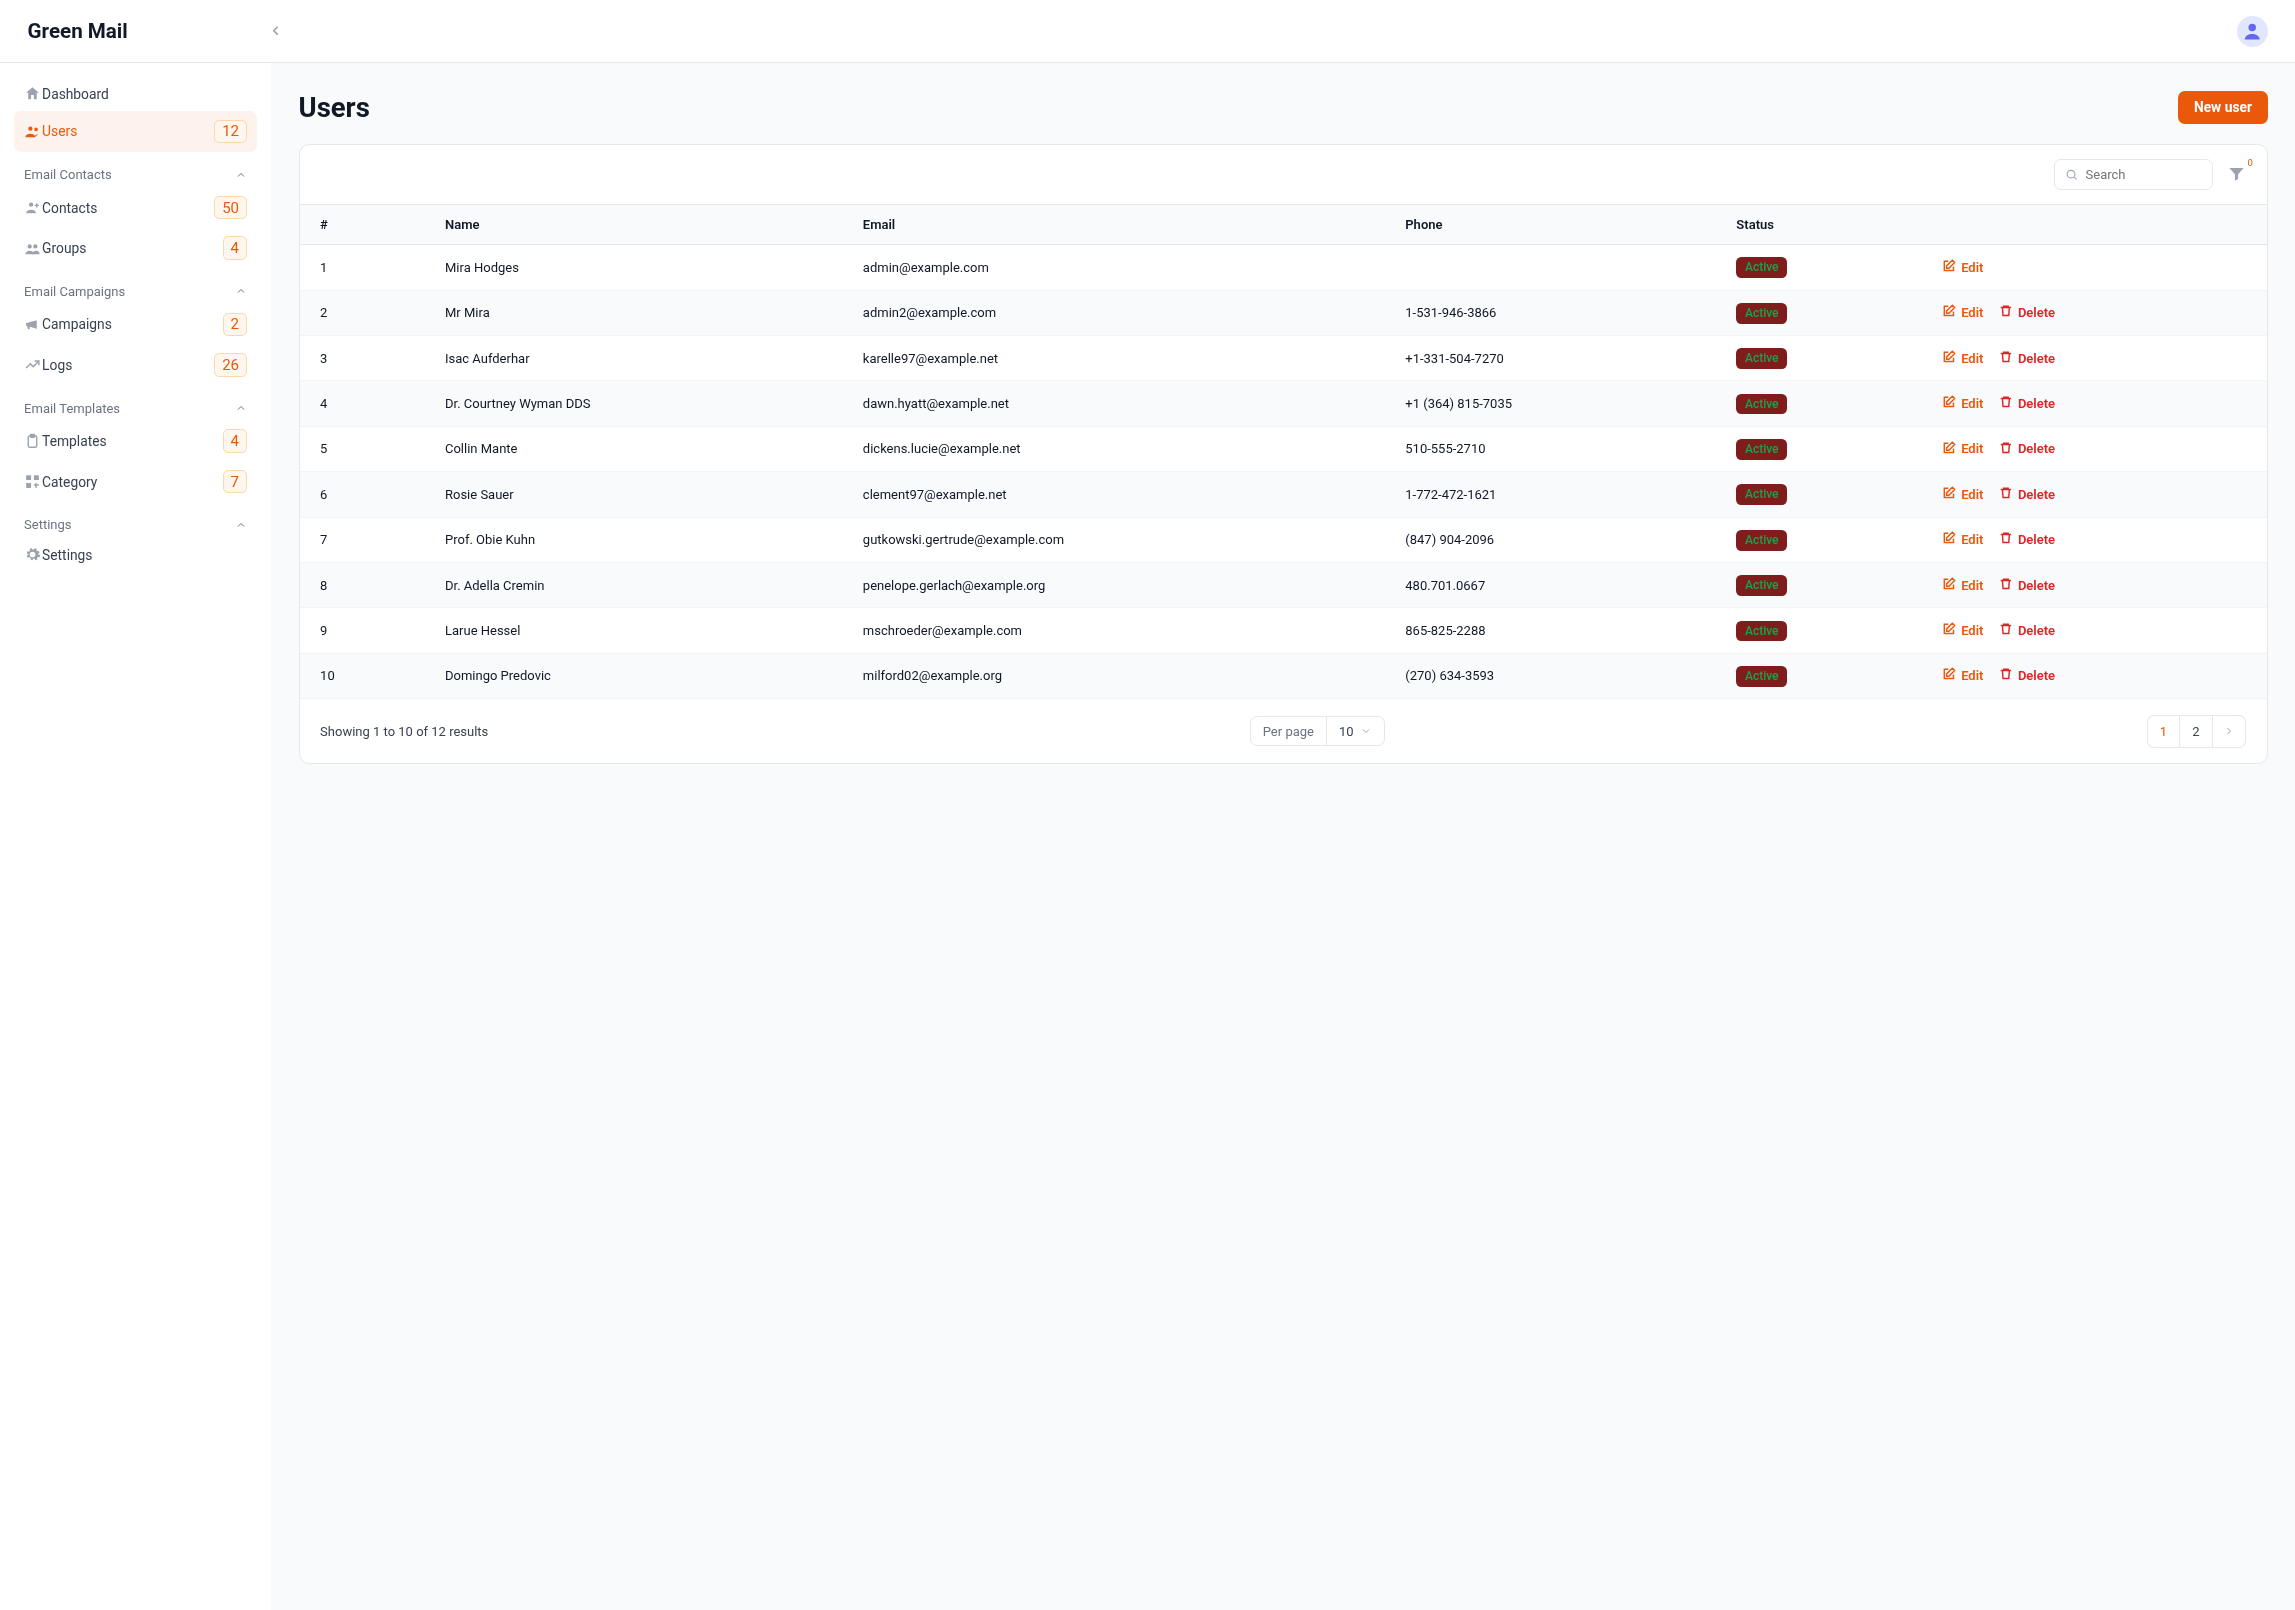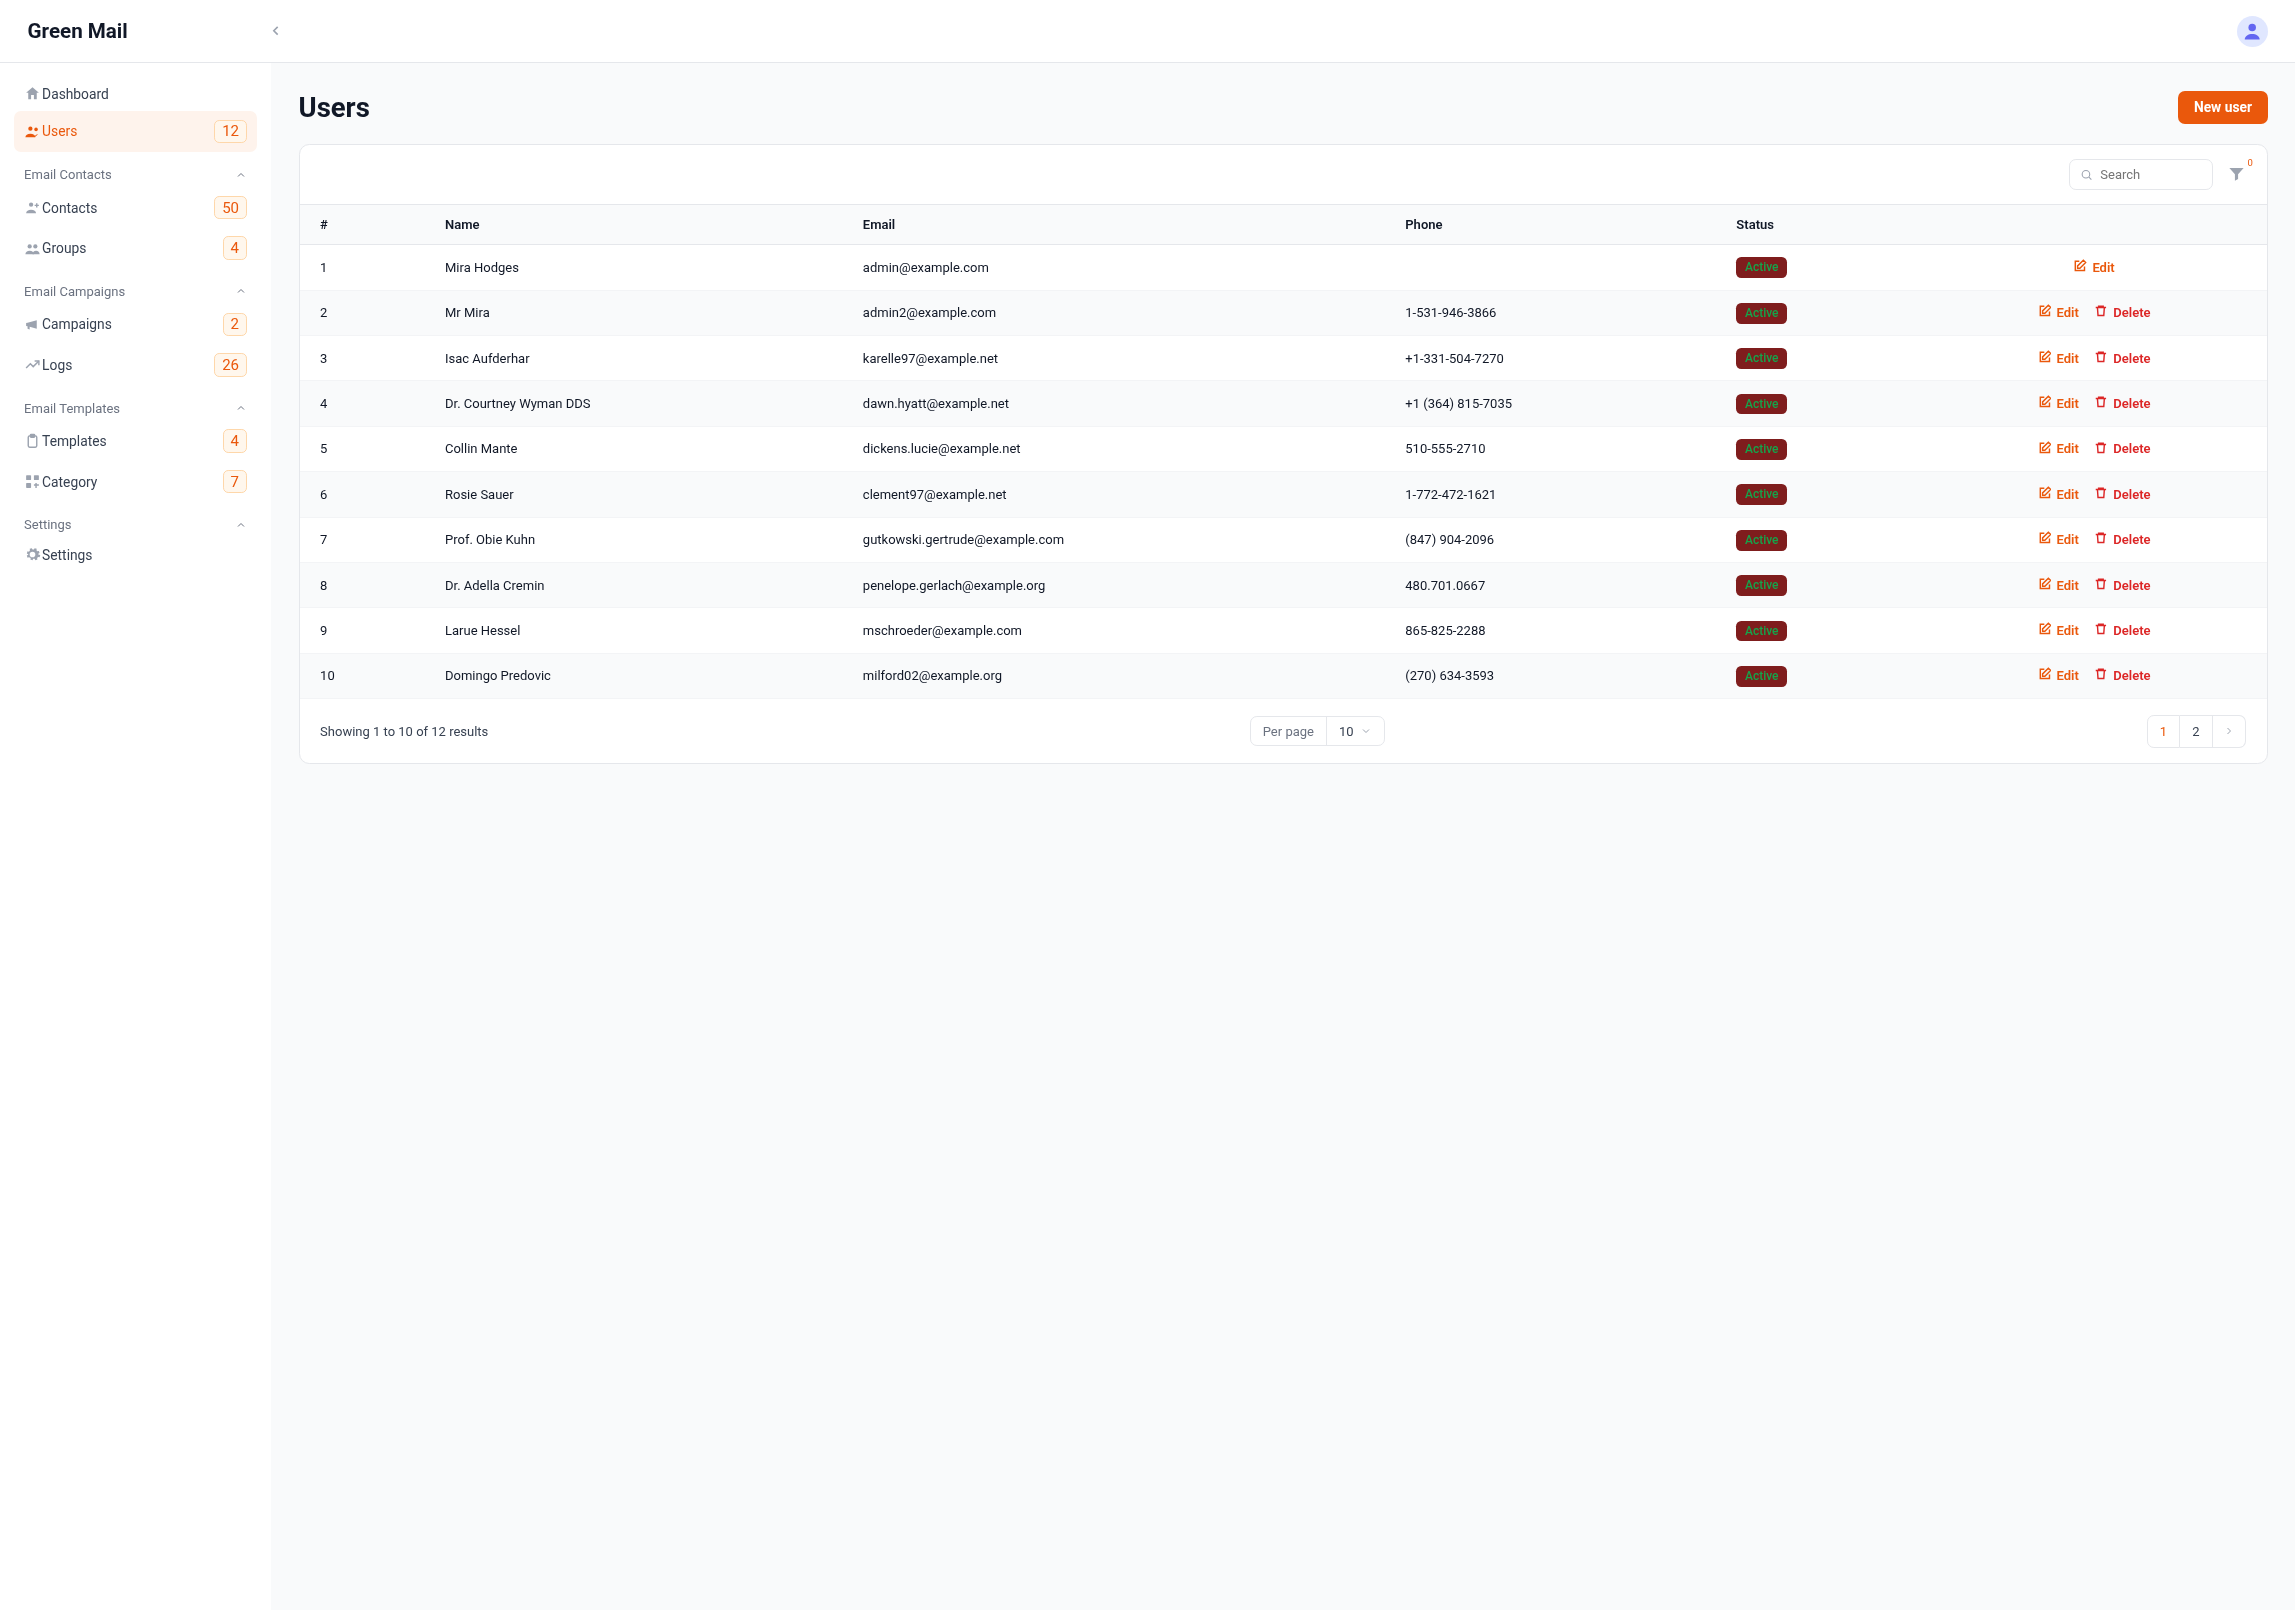--- a/index.html
+++ b/index.html
@@ -19,31 +19,31 @@
 .nav-item .icon{width:17px;height:17px;color:#9ca3af;display:flex;align-items:center;justify-content:center}
 .nav-item.active .icon{color:#ea580c}
 .nav-item .label{font-size:13.8px}
 .badge{font-size:15px;padding:1.7px 6.9px;border-radius:5.2px;border:0.9px solid #fed7aa;color:#ea580c;background:#fff7ed;min-width:24px;text-align:center}
 .section-title{display:flex;align-items:center;justify-content:space-between;color:#6b7280;font-size:13px;padding:15.5px 10.3px 5.2px;cursor:pointer}
 .page-head{display:flex;align-items:center;justify-content:space-between;margin-bottom:20.6px}
 .page-title{font-size:27.5px;font-weight:700}
 .btn-primary{background:#ea580c;color:#fff;border:none;padding:8.6px 15.5px;border-radius:6.9px;font-size:13.8px;font-weight:700;cursor:pointer}
 .card{background:#fff;border:0.9px solid #e5e7eb;border-radius:10.3px;overflow:hidden}
 .table-toolbar{display:flex;justify-content:flex-end;align-items:center;padding:13.8px 20.6px;gap:13.8px}
-.search-wrap{display:flex;align-items:center;border:0.9px solid #e5e7eb;border-radius:6.9px;padding:6.9px 10.3px;width:144px;color:#9ca3af}
+.search-wrap{display:flex;align-items:center;border:0.9px solid #e5e7eb;border-radius:6.9px;padding:6.9px 10.3px;width:159px;color:#9ca3af}
 .search-wrap input{border:none;outline:none;font-size:13px;margin-left:6.9px;width:100%}
 .filter-wrap{position:relative;cursor:pointer;color:#9ca3af}
 .filter-count{position:absolute;top:-6.9px;right:-6.9px;font-size:9.5px;color:#ea580c}
 table{width:100%;border-collapse:collapse}
 thead{background:#f9fafb;border-top:0.9px solid #e5e7eb;border-bottom:0.9px solid #e5e7eb}
 th{text-align:left;padding:12px 20.6px;font-size:13px;font-weight:600;color:#111827}
 td{padding:13.8px 20.6px;font-size:13px;border-bottom:0.9px solid #f3f4f6;color:#111827}
 tbody tr:nth-child(even){background:#f9fafb}
 .status-pill{background:#7f1d1d;color:#16a34a;padding:3.4px 8.6px;border-radius:5.2px;font-size:12px;font-weight:500}
-.row-actions{display:flex;gap:15.5px;justify-content:center}
+.row-actions{display:flex;gap:15.5px;justify-content:flex-start}
 .action-link{display:flex;align-items:center;gap:5.2px;font-size:13px;font-weight:600;cursor:pointer}
 .edit-link{color:#ea580c}
 .delete-link{color:#dc2626}
 .table-footer{display:flex;align-items:center;justify-content:space-between;padding:15.5px 20.6px;color:#374151;font-size:13px}
 .per-page{display:flex;align-items:center;border:0.9px solid #e5e7eb;border-radius:6.9px;overflow:hidden}
 .per-page .lbl{padding:6.9px 12px;border-right:0.9px solid #e5e7eb;color:#6b7280}
 .per-page .sel{padding:6.9px 12px;display:flex;align-items:center;gap:6.9px;cursor:pointer}
 .pagination{display:flex;gap:0}
 .pg-btn{width:33px;height:33px;border:0.9px solid #e5e7eb;display:flex;align-items:center;justify-content:center;cursor:pointer;background:#fff;font-size:13px}
 .pg-btn:first-child{border-radius:6.9px 0 0 6.9px}

